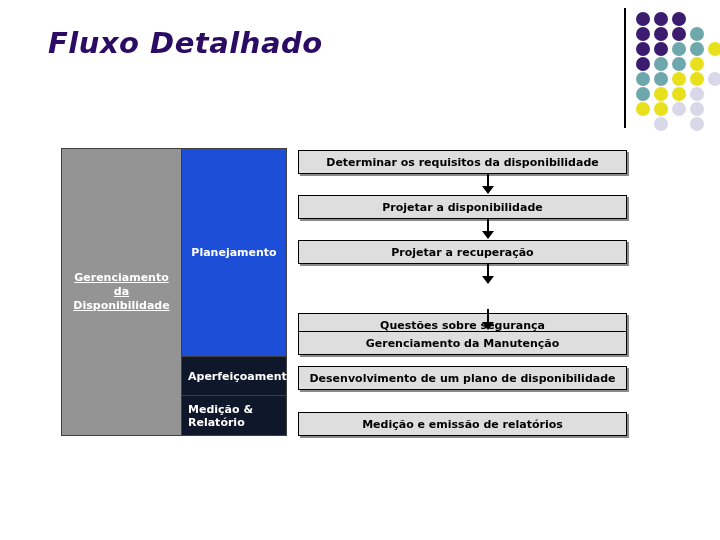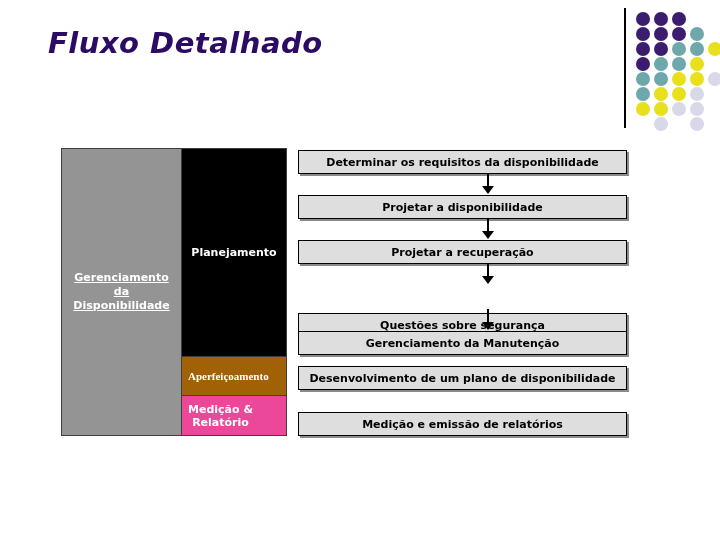--- a/index.html
+++ b/index.html
@@ -180,29 +180,29 @@
       <div class="dot" style="left: 30px; top: 113px; background: rgb(216, 216, 232);"></div>
       <div class="dot" style="left: 66px; top: 113px; background: rgb(216, 216, 232);"></div>
     </div>
 
   <div id="diagram">
 
     <div class="lane" id="lane-overall" style="background: rgb(148, 148, 148); color: rgb(255, 255, 255);">
       <span class="lane-label">Gerenciamento<br>da<br>Disponibilidade</span>
     </div>
 
-    <div class="lane" id="lane-planejamento" style="background: #000000; color: rgb(255, 255, 255);">
+    <div class="lane" id="lane-planejamento" style="background: #1d4ed8; color: rgb(255, 255, 255);">
       <span class="lane-label">Planejamento</span>
     </div>
 
-    <div class="lane" id="lane-aperfeicoamento" style="background: #a16207; color: rgb(255, 255, 255); font-family: Liberation Serif, serif;">
+    <div class="lane" id="lane-aperfeicoamento" style="background: #0f172a; color: rgb(255, 255, 255);">
       <span class="lane-label">Aperfeiçoamento</span>
     </div>
 
-    <div class="lane" id="lane-medicao" style="background: #ec4899; color: rgb(255, 255, 255); text-align: center;">
+    <div class="lane" id="lane-medicao" style="background: #0f172a; color: rgb(255, 255, 255);">
       <span class="lane-label">Medição &amp;<br>Relatório</span>
     </div>
 
     <div class="pbox" style="top:2px;">
       <span>Determinar os requisitos da disponibilidade</span>
     </div>
 
     <div class="pbox" style="top:47px;">
       <span>Projetar a disponibilidade</span>
     </div>

